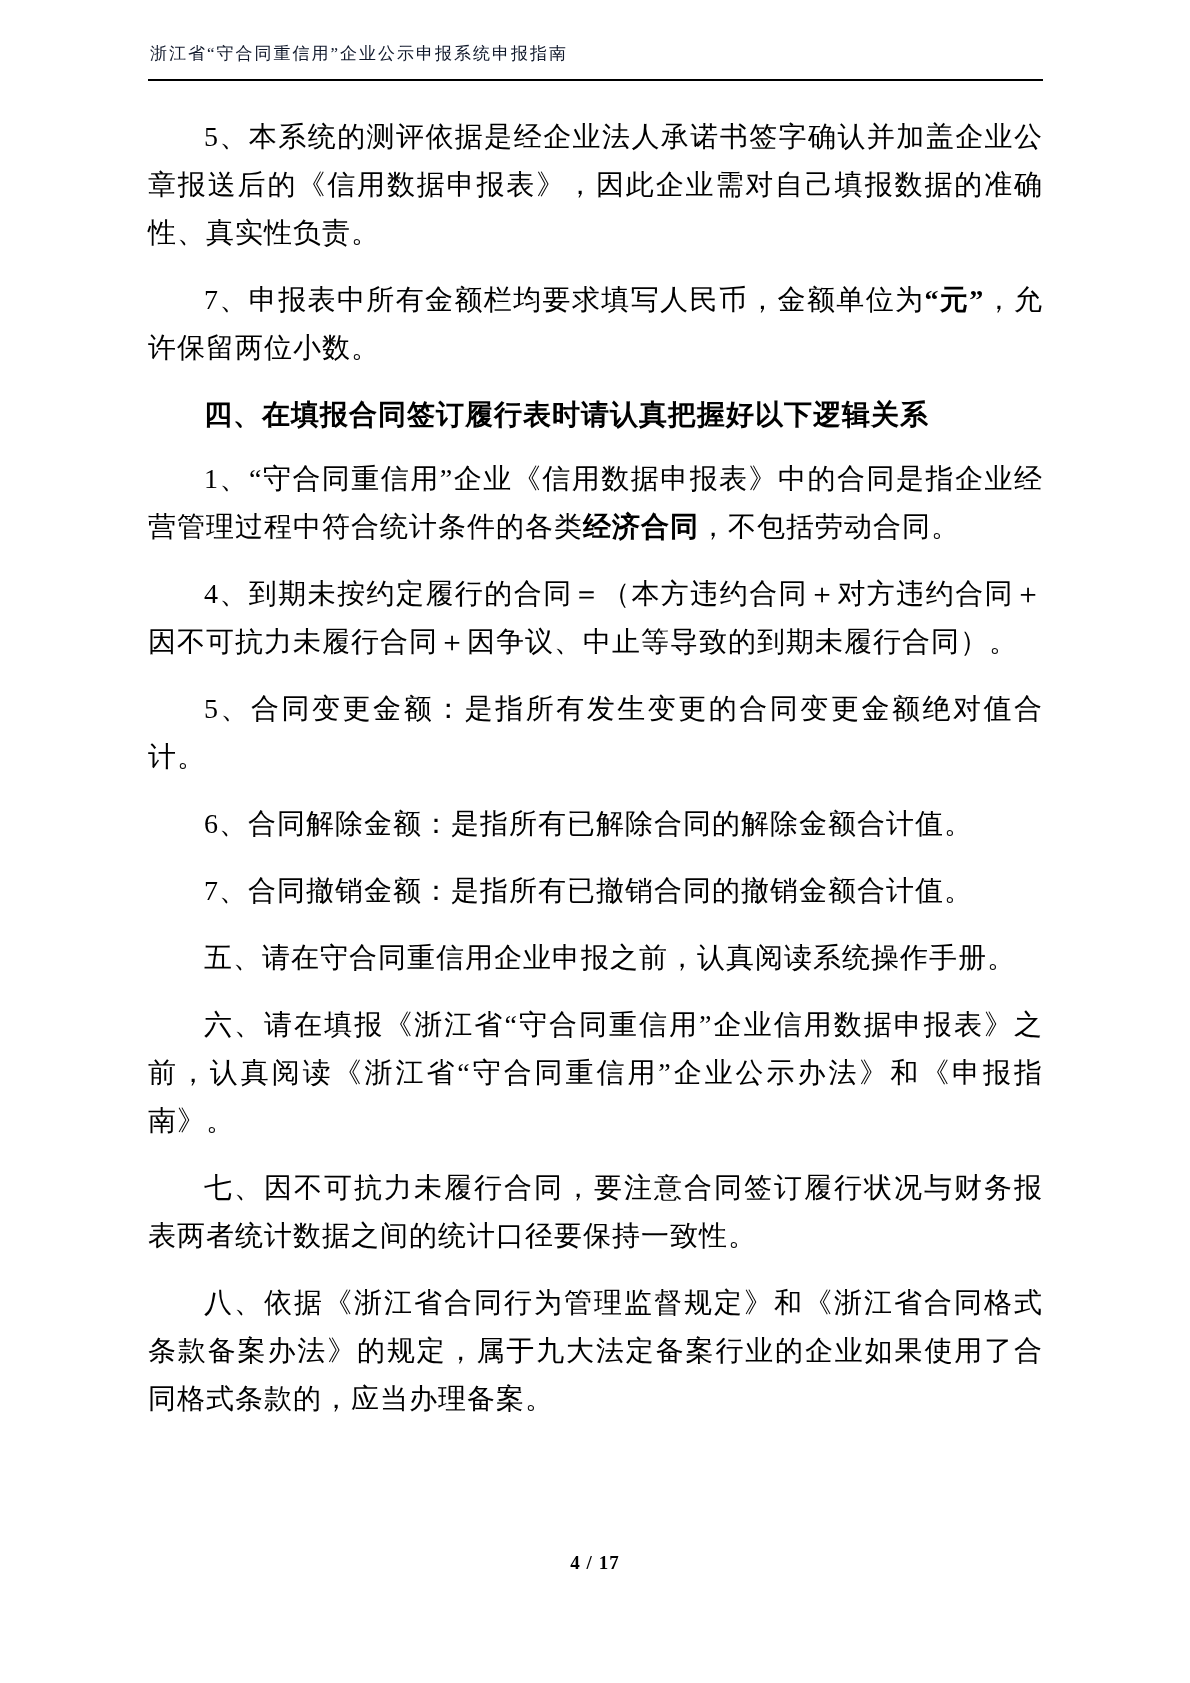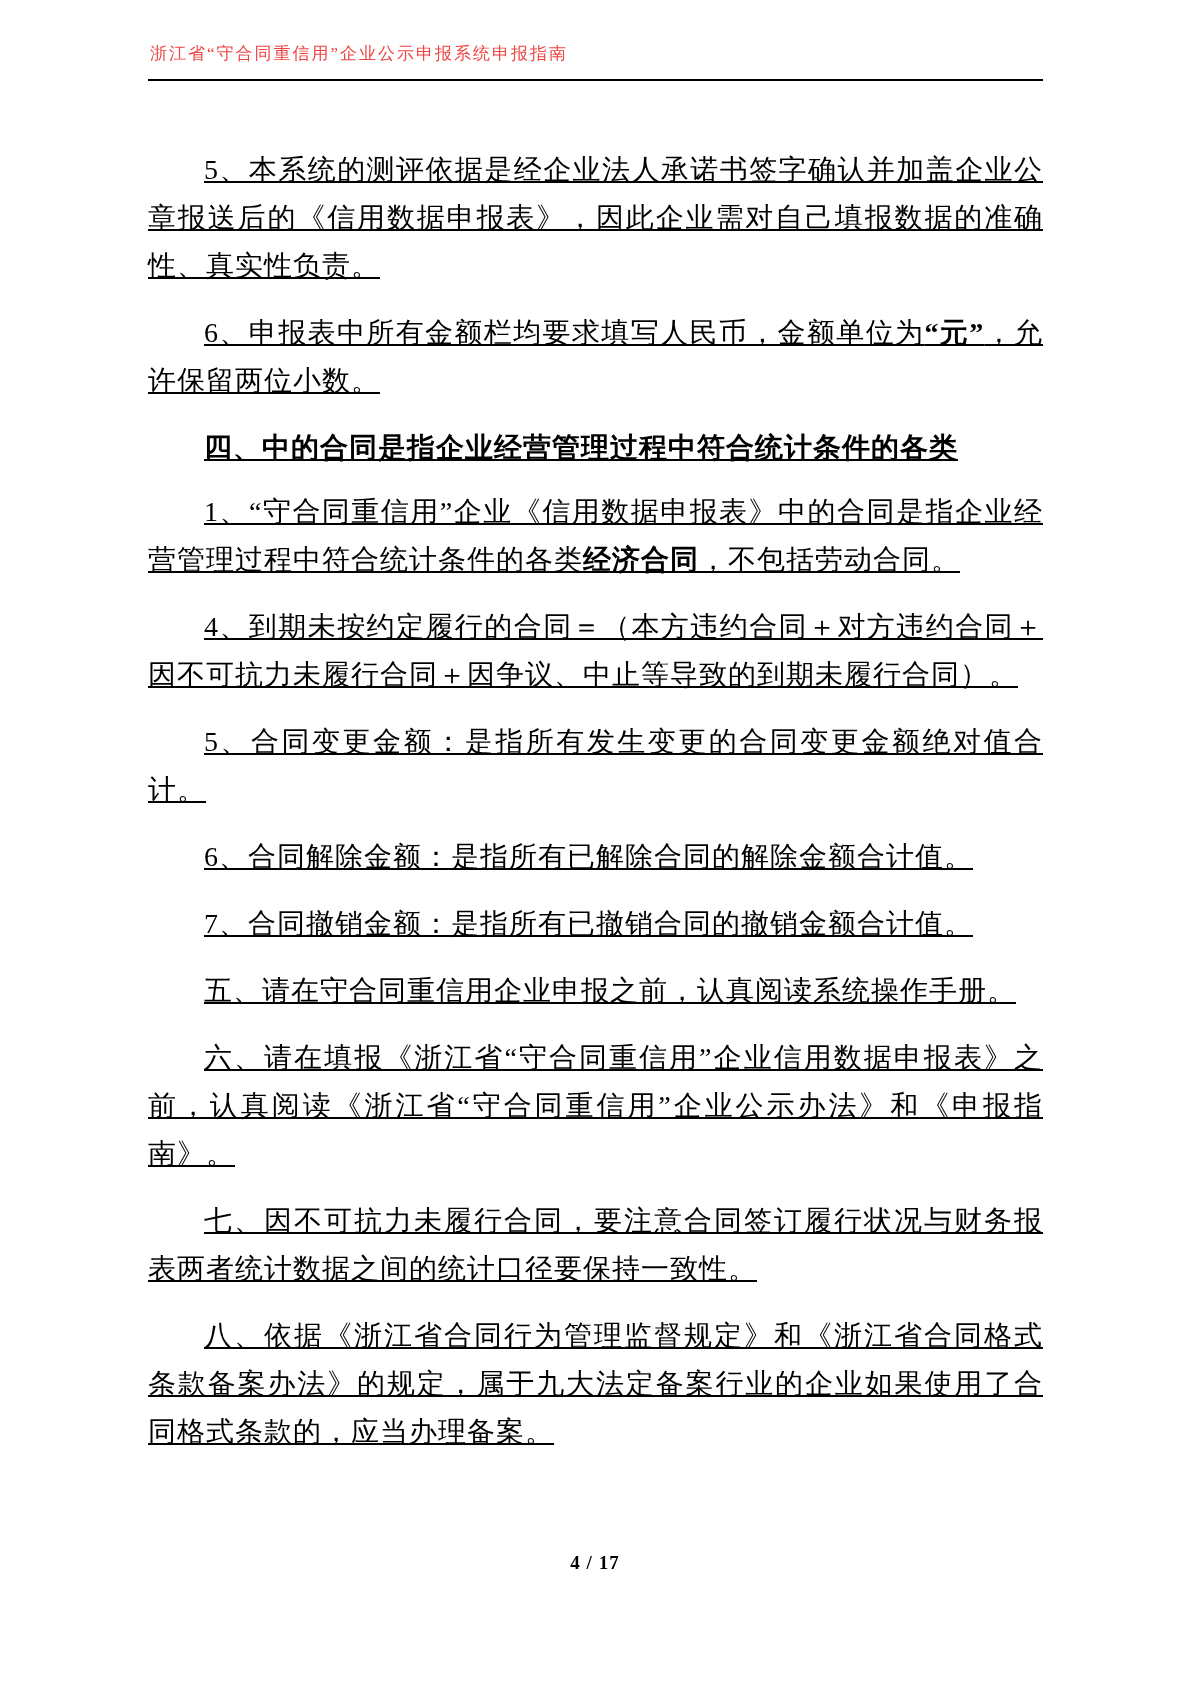--- a/index.html
+++ b/index.html
@@ -17,33 +17,32 @@
     inset: 0;
     padding: 42px 148px 0 148px;
     background: #ffffff;
   }
   .page-header {
     width: 895px;
   }
   .header-title {
     font-size: 17px;
     letter-spacing: 2px;
-    color: #ef4444;
+    color: #0f172a;
     padding-left: 2px;
   }
   .header-rule {
     margin-top: 14px;
     border-bottom: 2px solid #000000;
     width: 100%;
     height: 0;
   }
   .doc-body {
-    margin-top: 65px;
+    margin-top: 32px;
     width: 895px;
-    text-decoration: underline;
   }
   .doc-body p {
     font-size: 28px;
     line-height: 48px;
     text-align: justify;
     text-align-last: left;
     text-indent: 2em;
     margin: 0 0 19px 0;
     letter-spacing: 1px;
   }
@@ -70,22 +69,22 @@
 
 <div class="page">
 
   <header class="page-header">
     <div class="header-title">浙江省“守合同重信用”企业公示申报系统申报指南</div>
     <div class="header-rule"></div>
   </header>
 
   <main class="doc-body" id="doc-body">
       <p class="body"><span>5、本系统的测评依据是经企业法人承诺书签字确认并加盖企业公章报送后的《信用数据申报表》，因此企业需对自己填报数据的准确性、真实性负责。</span></p>
-      <p class="body"><span>6、申报表中所有金额栏均要求填写人民币，金额单位为</span><b>“元”</b><span>，允许保留两位小数。</span></p>
-      <p class="heading"><b>四、中的合同是指企业经营管理过程中符合统计条件的各类</b></p>
+      <p class="body"><span>7、申报表中所有金额栏均要求填写人民币，金额单位为</span><b>“元”</b><span>，允许保留两位小数。</span></p>
+      <p class="heading"><b>四、在填报合同签订履行表时请认真把握好以下逻辑关系</b></p>
       <p class="body"><span>1、“守合同重信用”企业《信用数据申报表》中的合同是指企业经营管理过程中符合统计条件的各类</span><b>经济合同</b><span>，不包括劳动合同。</span></p>
       <p class="body"><span>4、到期未按约定履行的合同＝（本方违约合同＋对方违约合同＋因不可抗力未履行合同＋因争议、中止等导致的到期未履行合同）。</span></p>
       <p class="body"><span>5、合同变更金额：是指所有发生变更的合同变更金额绝对值合计。</span></p>
       <p class="body"><span>6、合同解除金额：是指所有已解除合同的解除金额合计值。</span></p>
       <p class="body"><span>7、合同撤销金额：是指所有已撤销合同的撤销金额合计值。</span></p>
       <p class="body"><span>五、请在守合同重信用企业申报之前，认真阅读系统操作手册。</span></p>
       <p class="body"><span>六、请在填报《浙江省“守合同重信用”企业信用数据申报表》之前，认真阅读《浙江省“守合同重信用”企业公示办法》和《申报指南》。</span></p>
       <p class="body"><span>七、因不可抗力未履行合同，要注意合同签订履行状况与财务报表两者统计数据之间的统计口径要保持一致性。</span></p>
       <p class="body"><span>八、依据《浙江省合同行为管理监督规定》和《浙江省合同格式条款备案办法》的规定，属于九大法定备案行业的企业如果使用了合同格式条款的，应当办理备案。</span></p>
     </main>

